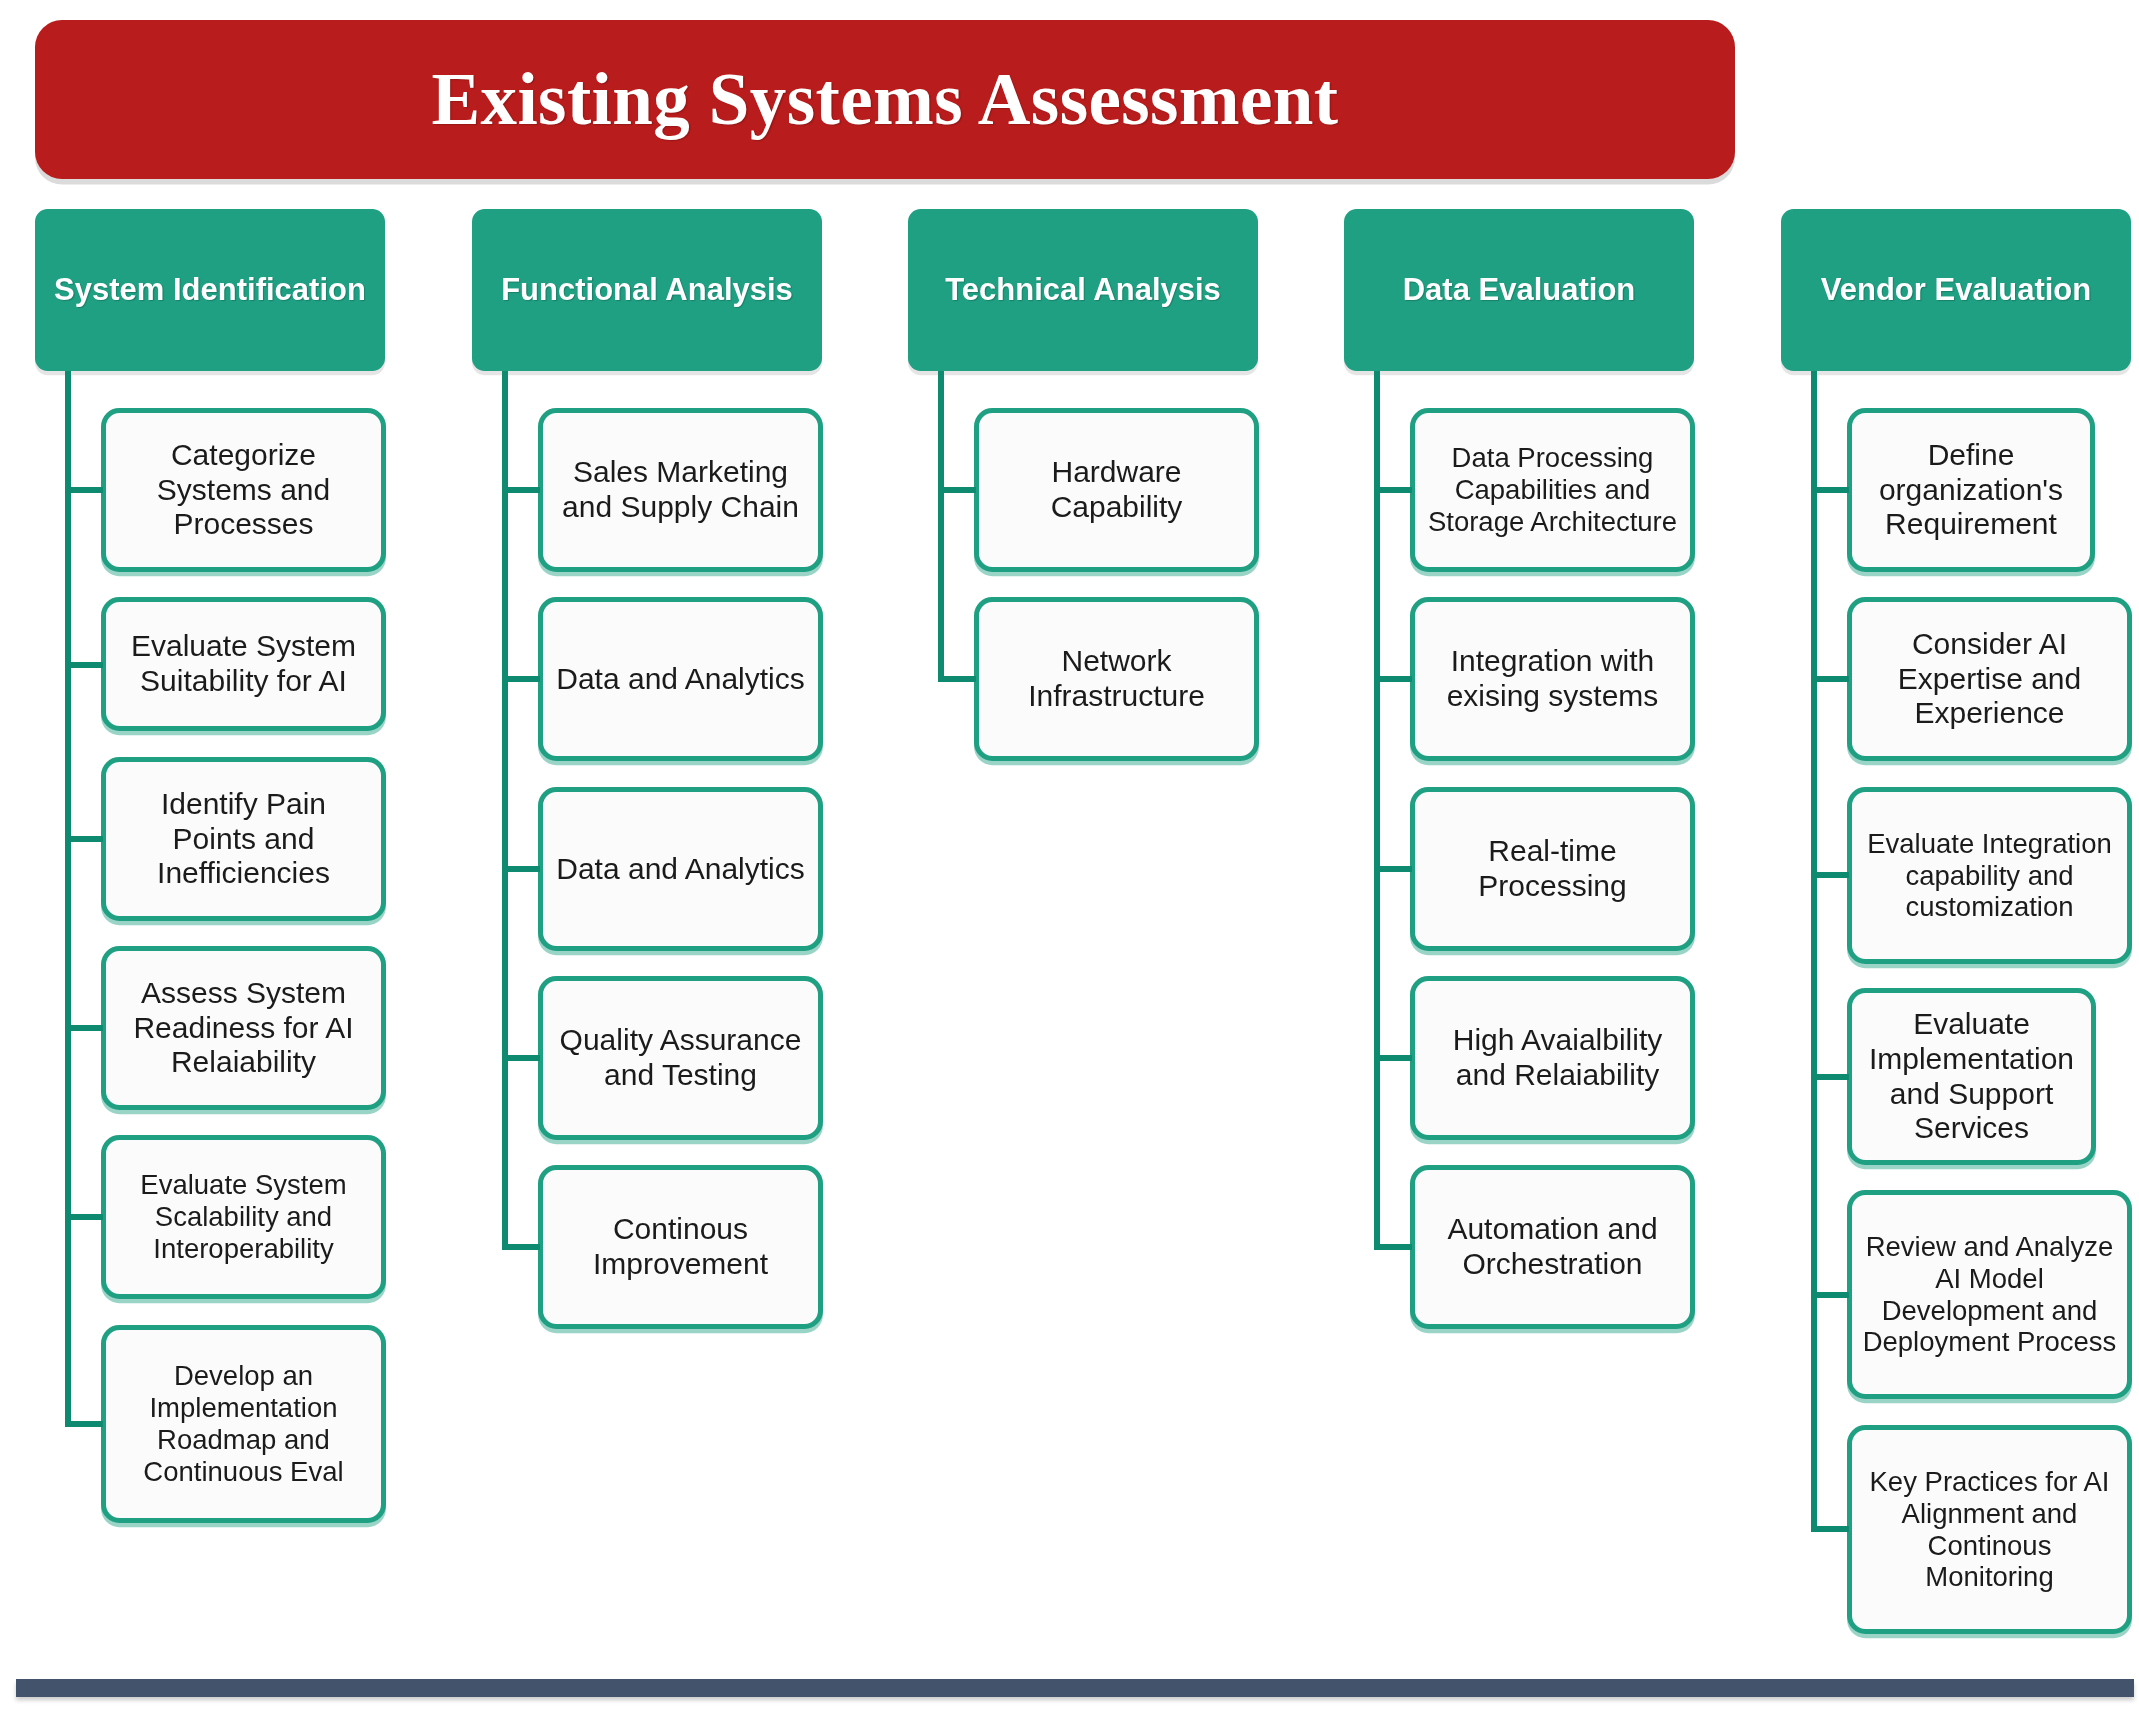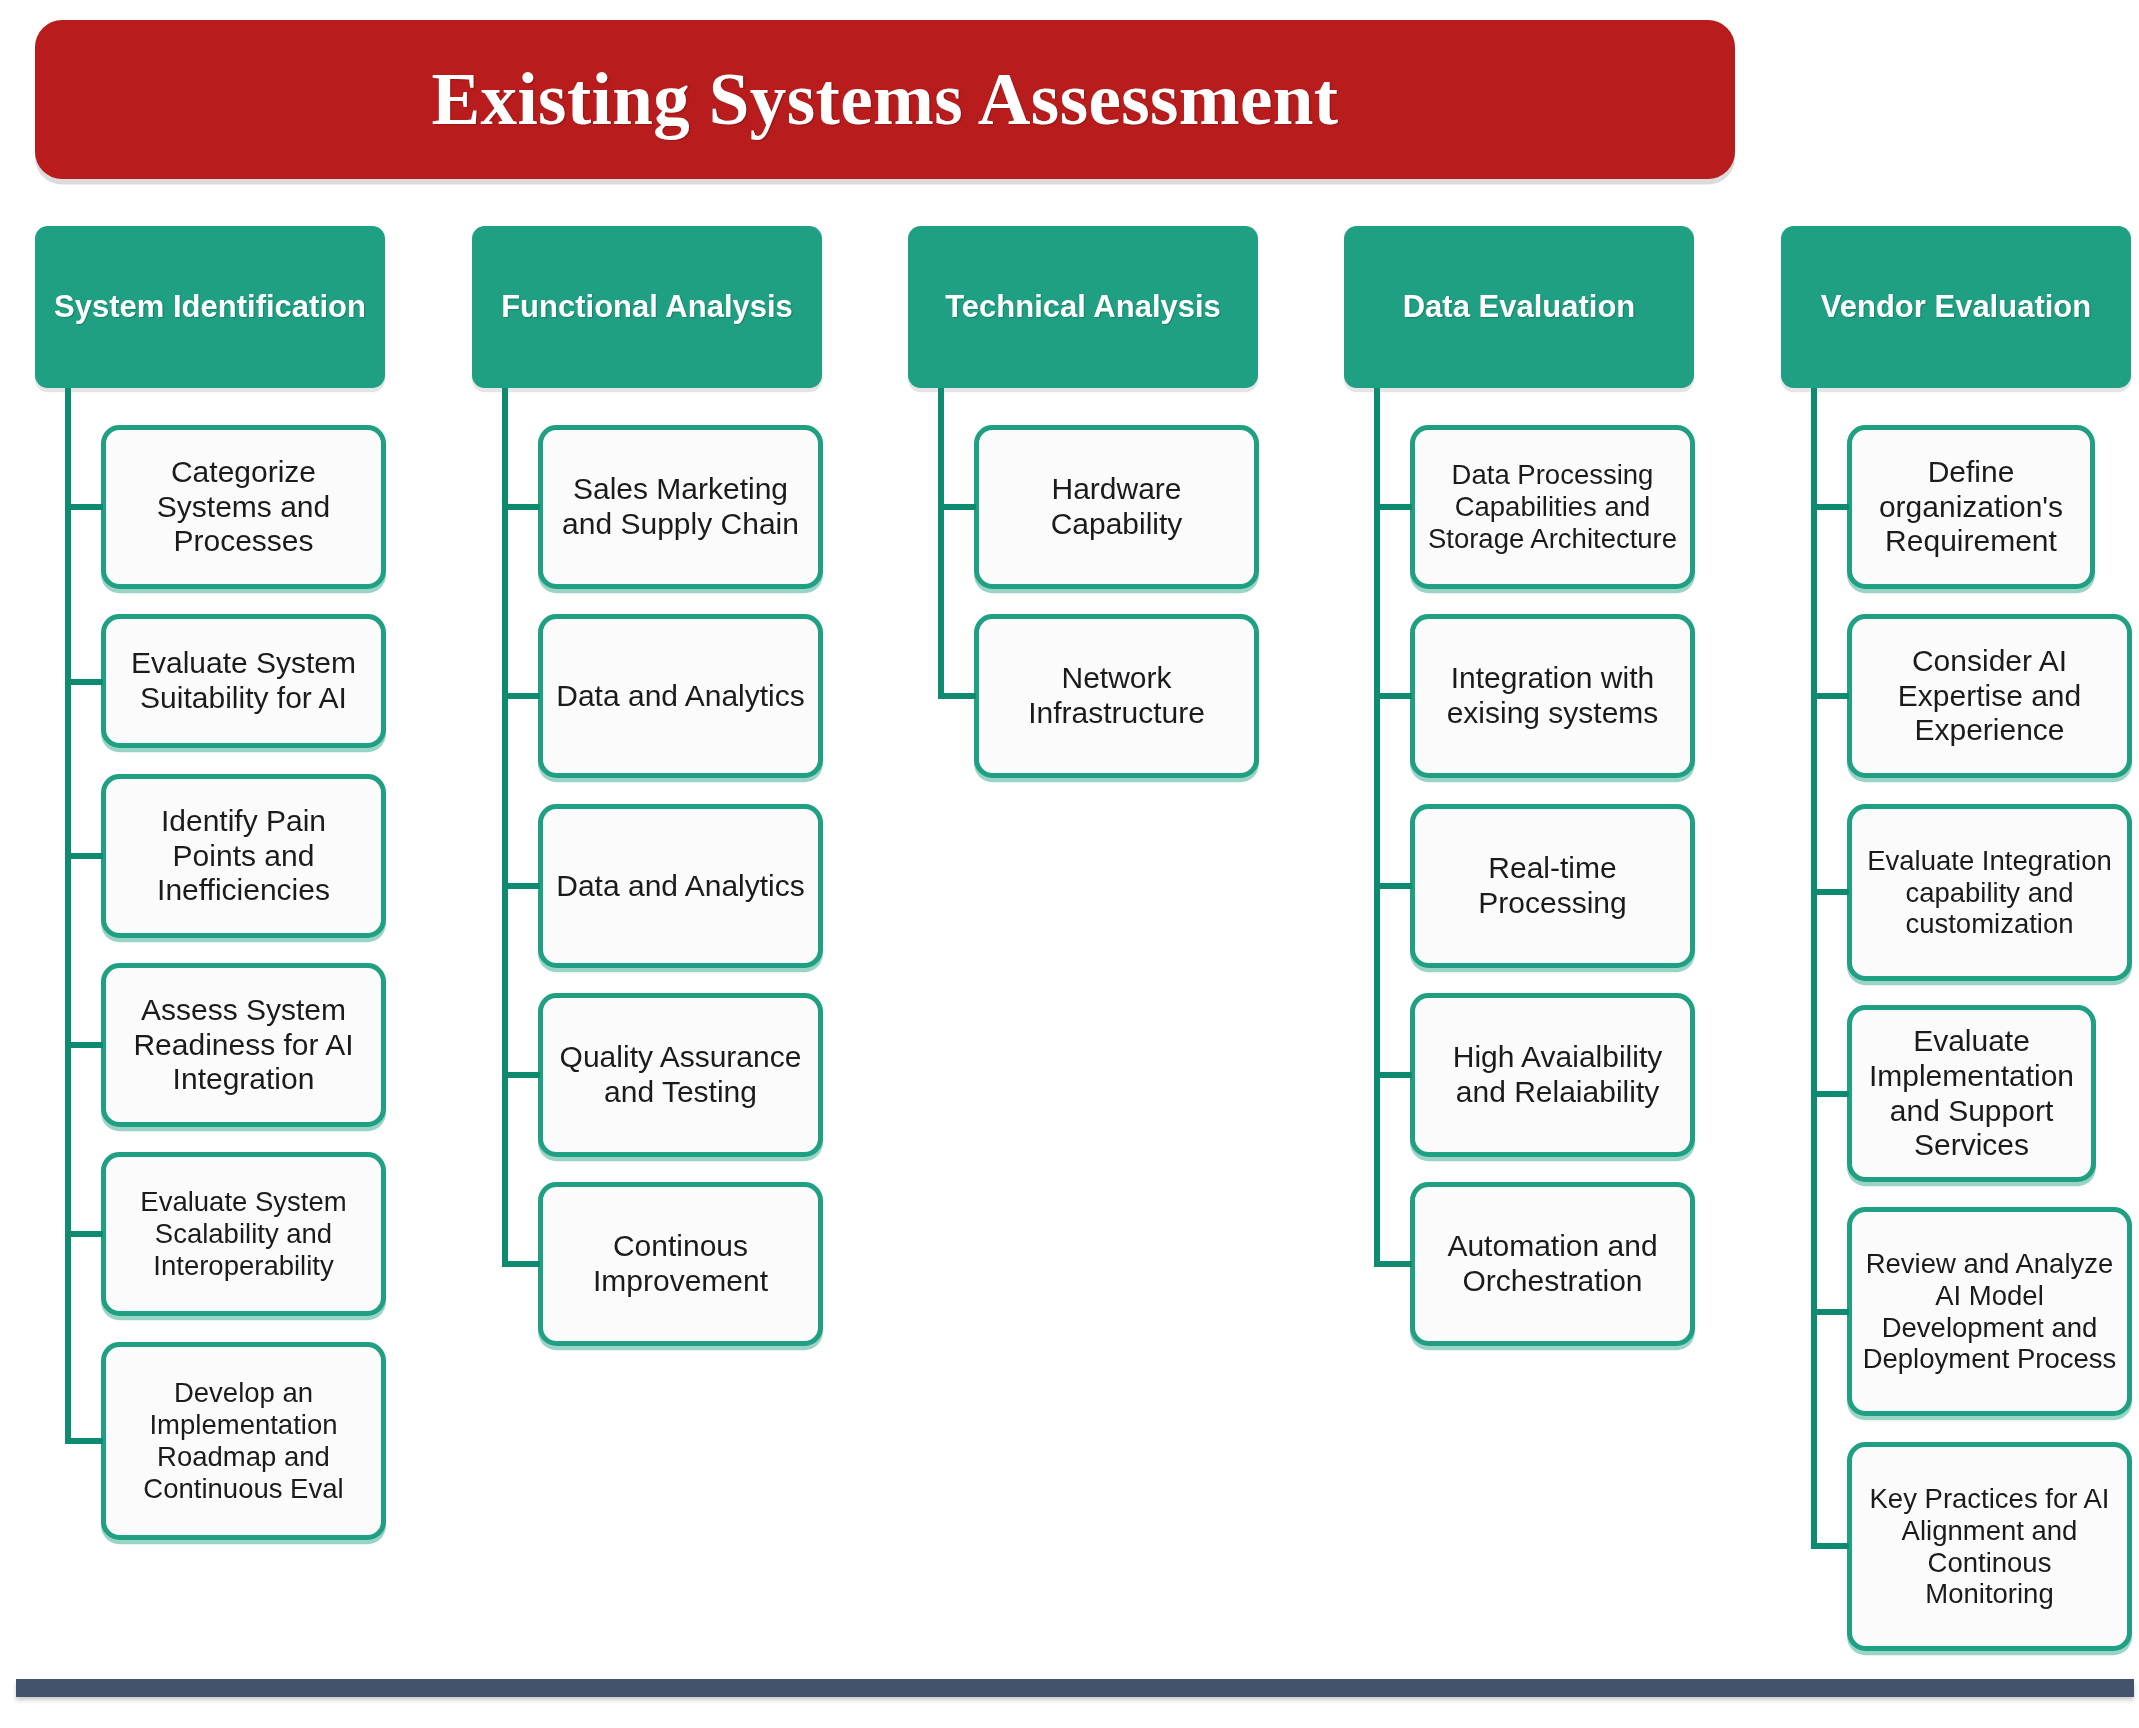--- a/index.html
+++ b/index.html
@@ -40,21 +40,21 @@
     color: #ffffff;
     letter-spacing: 0.4px;
     text-shadow: 1.4px 1.4px 1.4px rgba(0,0,0,0.18);
     line-height: 1;
   }
 
   
   .columns {
     position: absolute;
     left: 0;
-    top: 226px;
+    top: 209px;
     width: 2140px;
     height: 1419px;
   }
 
   .column {
     position: absolute;
     top: 0;
   }
 
   .col-header {
@@ -144,21 +144,21 @@
         <div class="stub" style="left: 30px; top: 278px; width: 38px;"></div>
         <div class="leaf" style="left: 66px; top: 388px; width: 285px; height: 134px;">
           <div class="leaf-text">Evaluate System Suitability for AI</div>
         </div>
         <div class="stub" style="left: 30px; top: 453px; width: 38px;"></div>
         <div class="leaf" style="left: 66px; top: 548px; width: 285px; height: 164px;">
           <div class="leaf-text">Identify Pain Points and Inefficiencies</div>
         </div>
         <div class="stub" style="left: 30px; top: 627px; width: 38px;"></div>
         <div class="leaf" style="left: 66px; top: 737px; width: 285px; height: 164px;">
-          <div class="leaf-text">Assess System Readiness for AI Integration</div>
+          <div class="leaf-text">Assess System Readiness for AI Relaiability</div>
         </div>
         <div class="stub" style="left: 30px; top: 816px; width: 38px;"></div>
         <div class="leaf small" style="left: 66px; top: 926px; width: 285px; height: 164px;">
           <div class="leaf-text">Evaluate System Scalability and Interoperability</div>
         </div>
         <div class="stub" style="left: 30px; top: 1005px; width: 38px;"></div>
         <div class="leaf small" style="left: 66px; top: 1116px; width: 285px; height: 198px;">
           <div class="leaf-text">Develop an Implementation Roadmap and Continuous Eval</div>
         </div>
         <div class="stub" style="left: 30px; top: 1212px; width: 38px;"></div>

